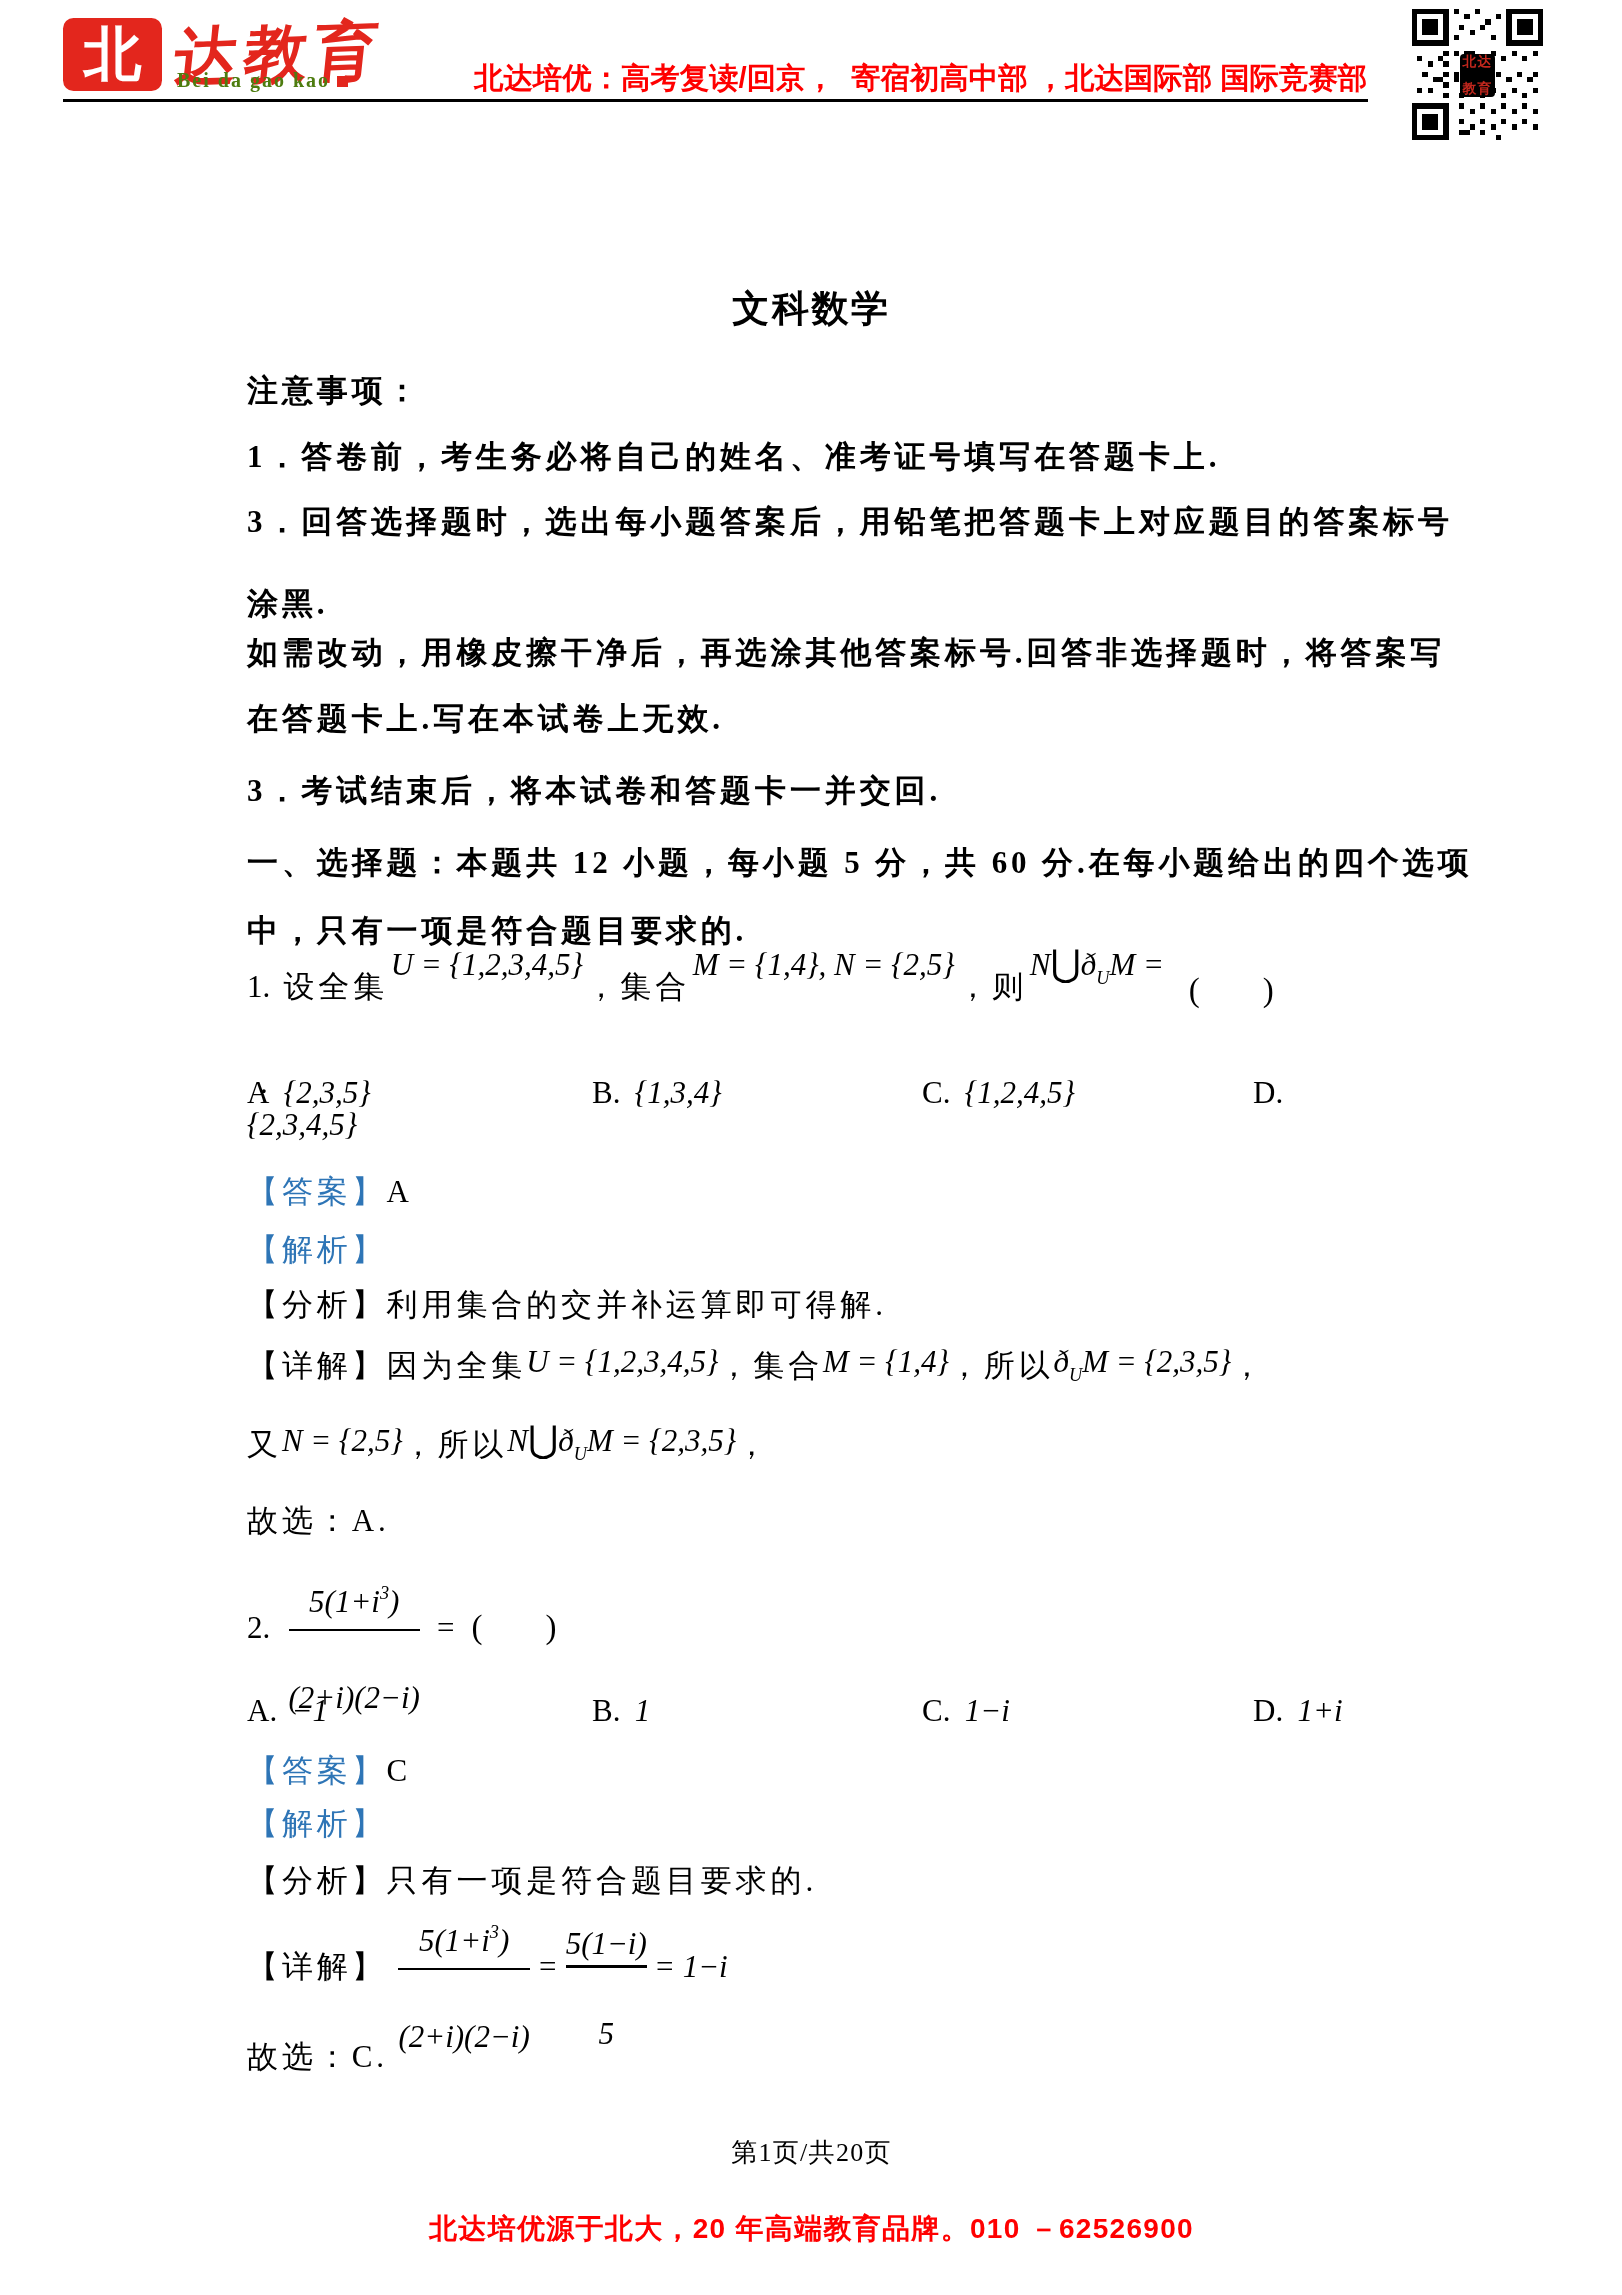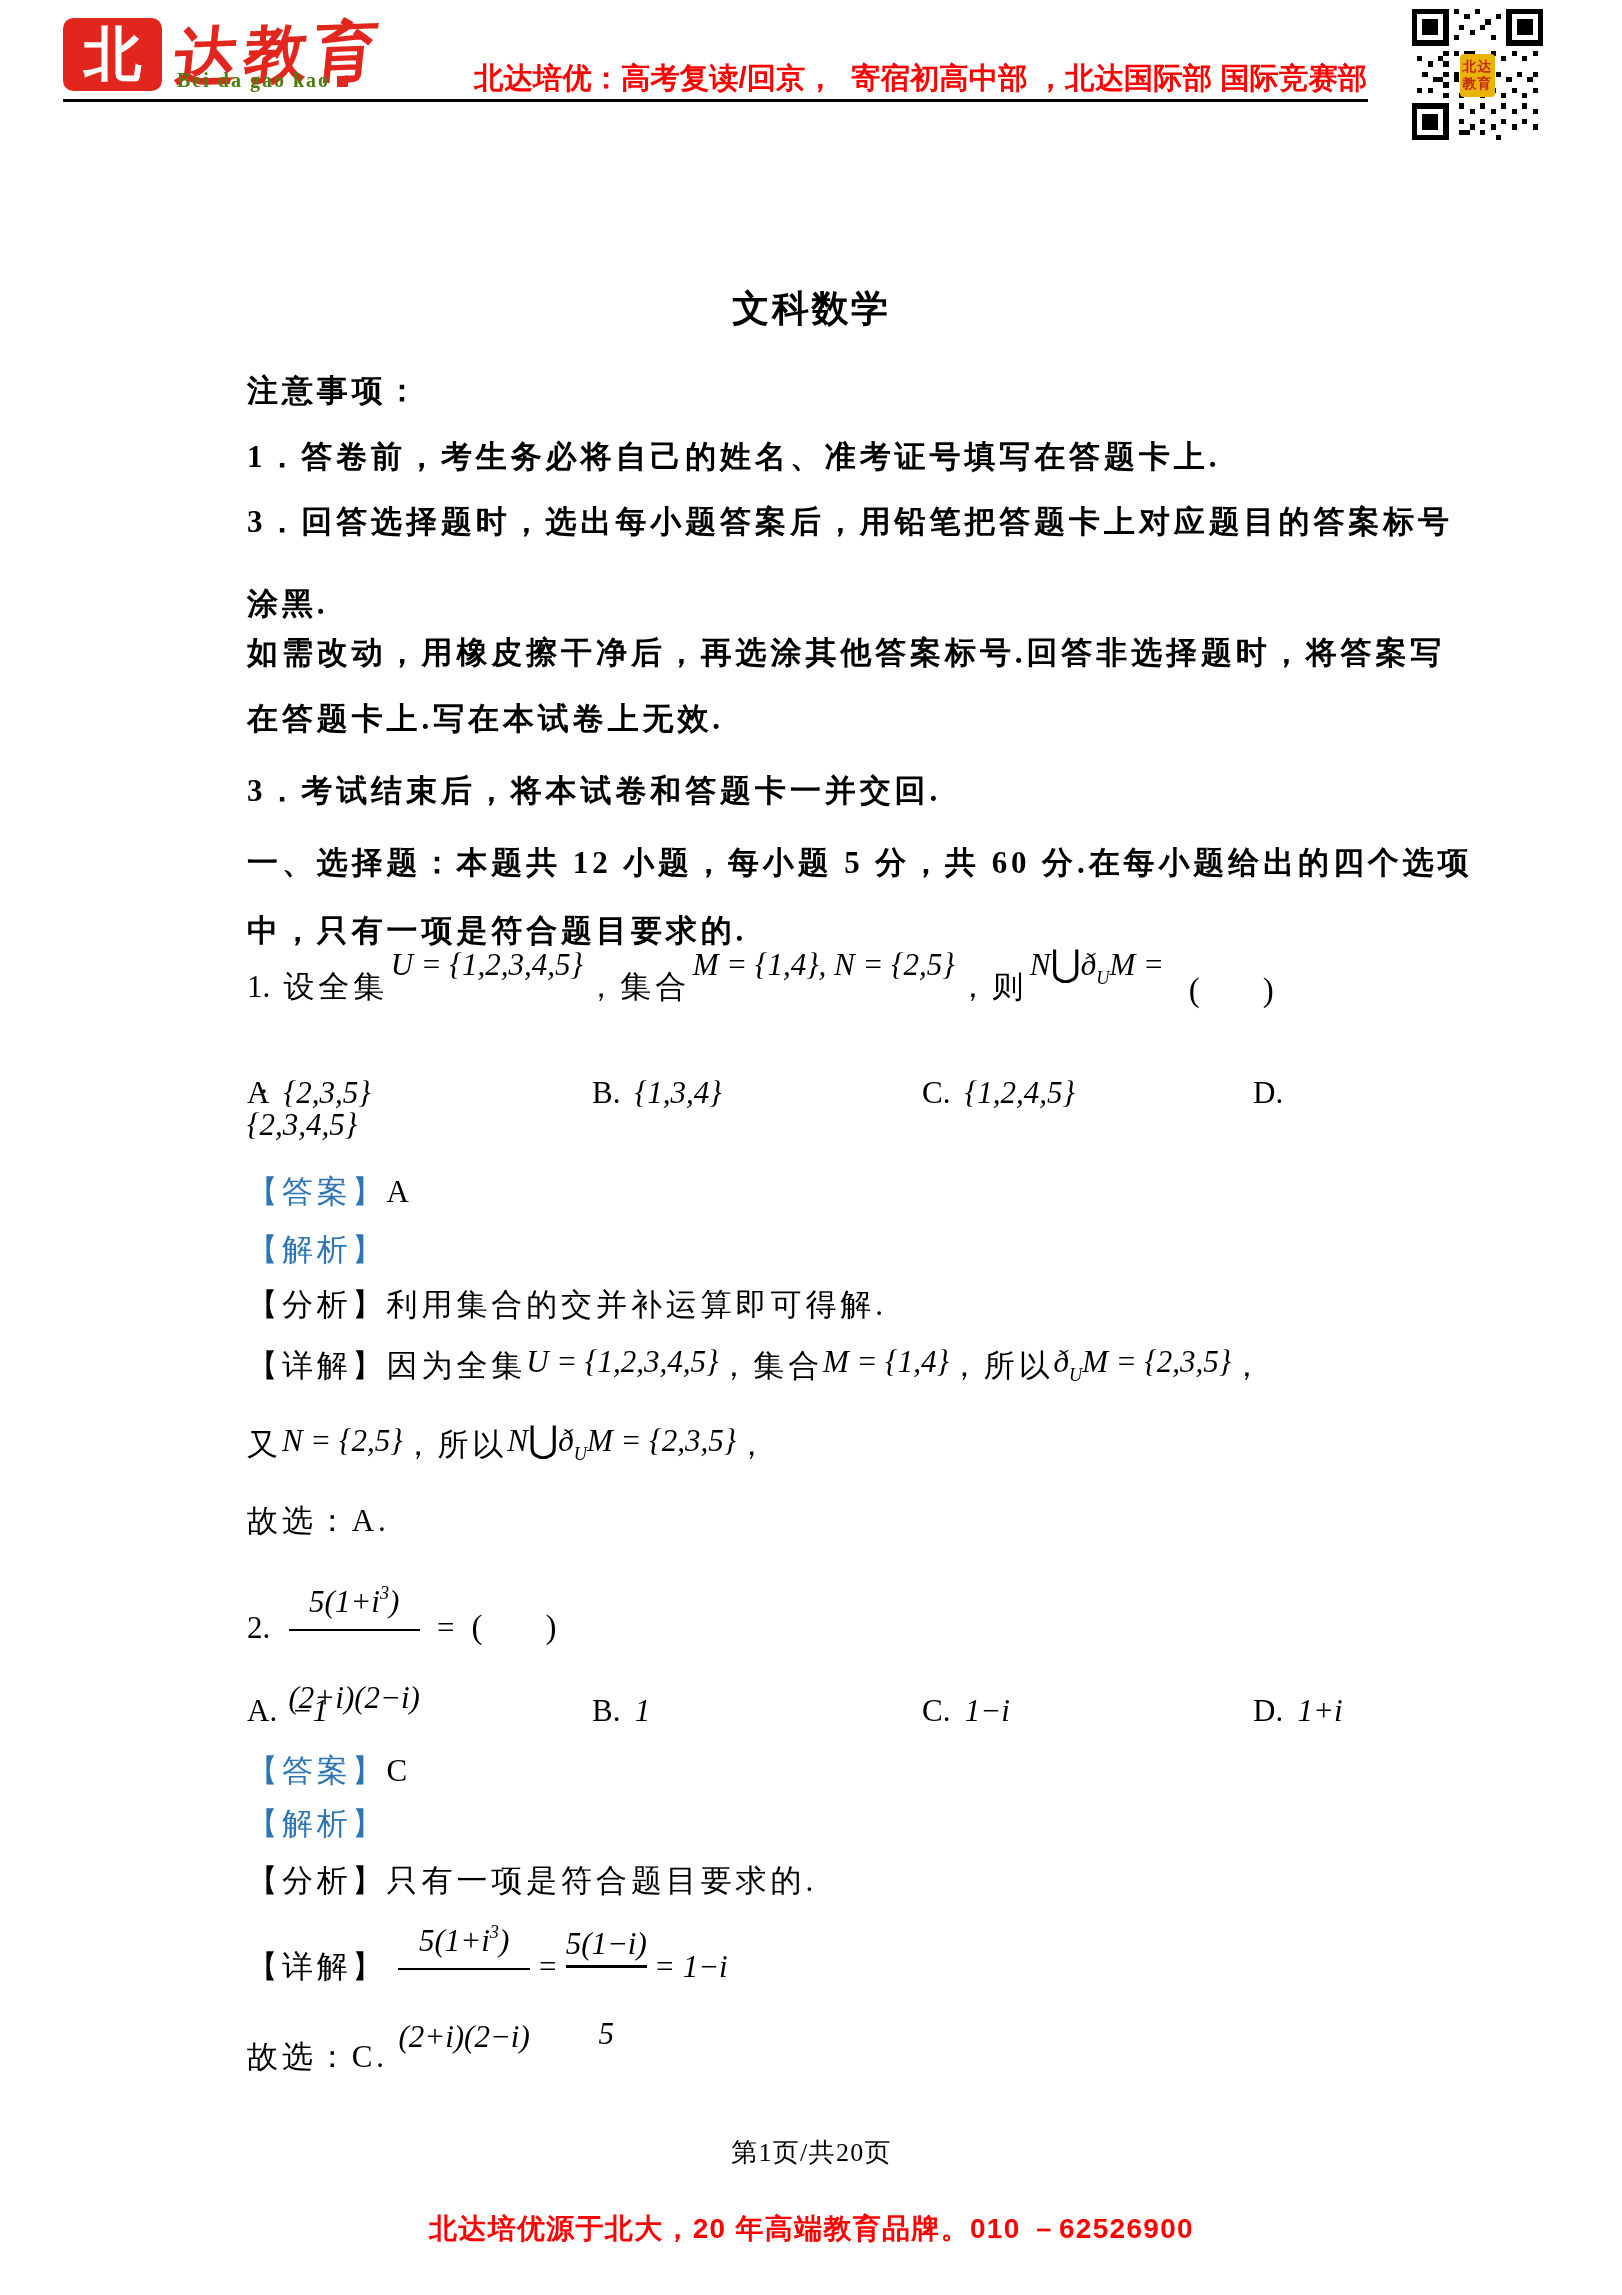--- a/index.html
+++ b/index.html
@@ -30,22 +30,22 @@
   
   .seal{position:absolute;left:63px;top:18.3px;width:99px;height:73px;background:#E3261D;
         border-radius:10.5px;display:flex;align-items:center;justify-content:center;}
   .seal span{color:#fff;font-size:58px;font-weight:bold;}
   .brandscript{position:absolute;left:175px;top:10.5px;font-size:63px;font-weight:bold;color:#E3261D;
         letter-spacing:6.5px;transform:skewX(-8deg) rotate(-2deg);}
   .brandsub{position:absolute;left:177px;top:69px;font-size:20px;font-weight:bold;color:#4d7c0f;letter-spacing:2px;}
   .brandsq{display:inline-block;width:11px;height:11px;background:#E3261D;margin-left:6.5px;}
   .hline{position:absolute;left:63px;top:99px;width:1305px;height:2.6px;background:#000;}
   .qr{position:absolute;left:1412px;top:9.2px;width:131px;height:131px;}
-  .qrlabel{position:absolute;left:1460px;top:54px;width:35px;height:43px;background:#eab308;border-radius:3.9px;
-        display:flex;flex-direction:column;align-items:center;justify-content:center;}
+  .qrlabel{position:absolute;left:1460px;top:54px;width:35px;height:43px;background:#000000;border-radius:3.9px;
+        display:flex;flex-direction:column;align-items:center;justify-content:space-between;}
   .qrlabel span{color:#C2271D;font-size:13.7px;font-weight:bold;line-height:16.4px;letter-spacing:1.3px;}
 </style>
 </head>
 <body>
 
 <div class="page">
 
   <div>
     <div class="seal">
       <span>北</span>

